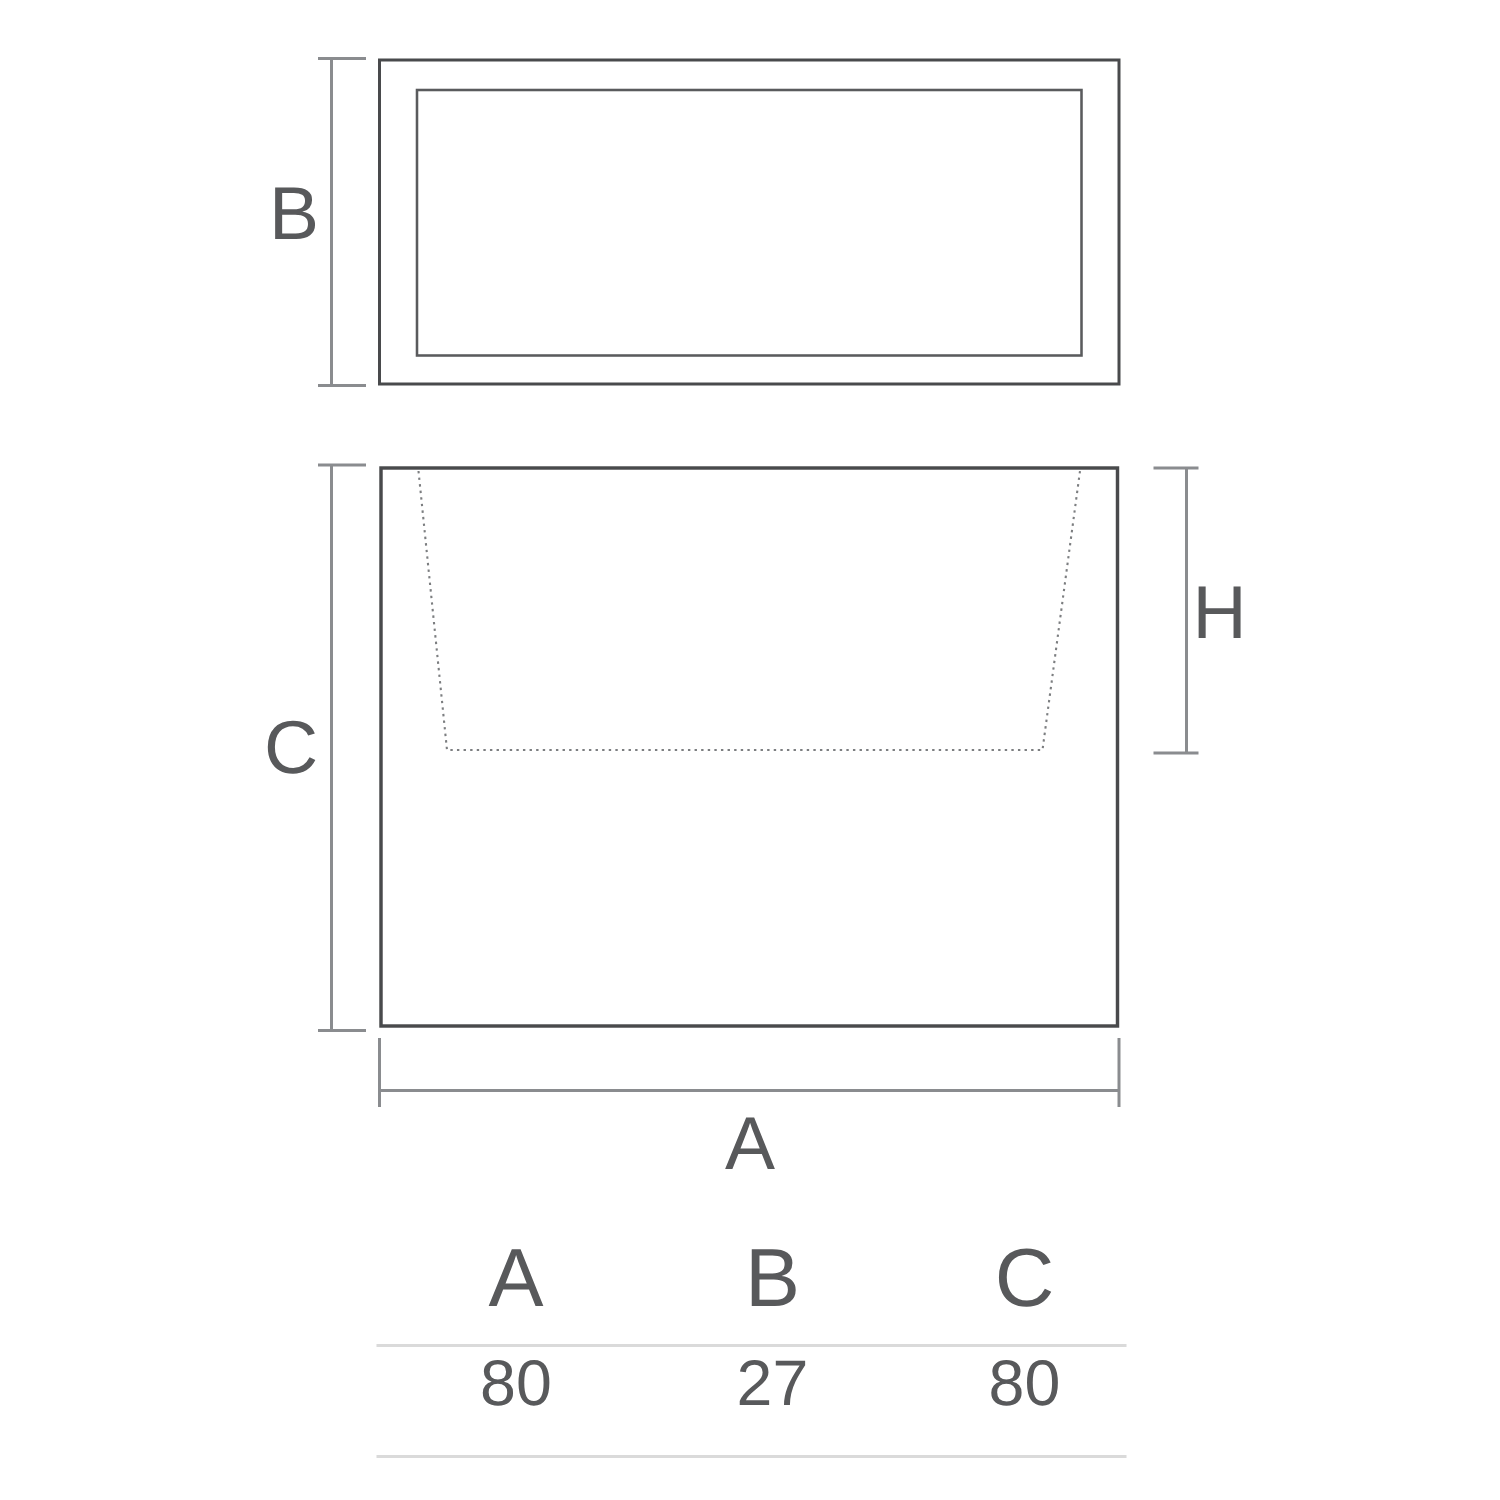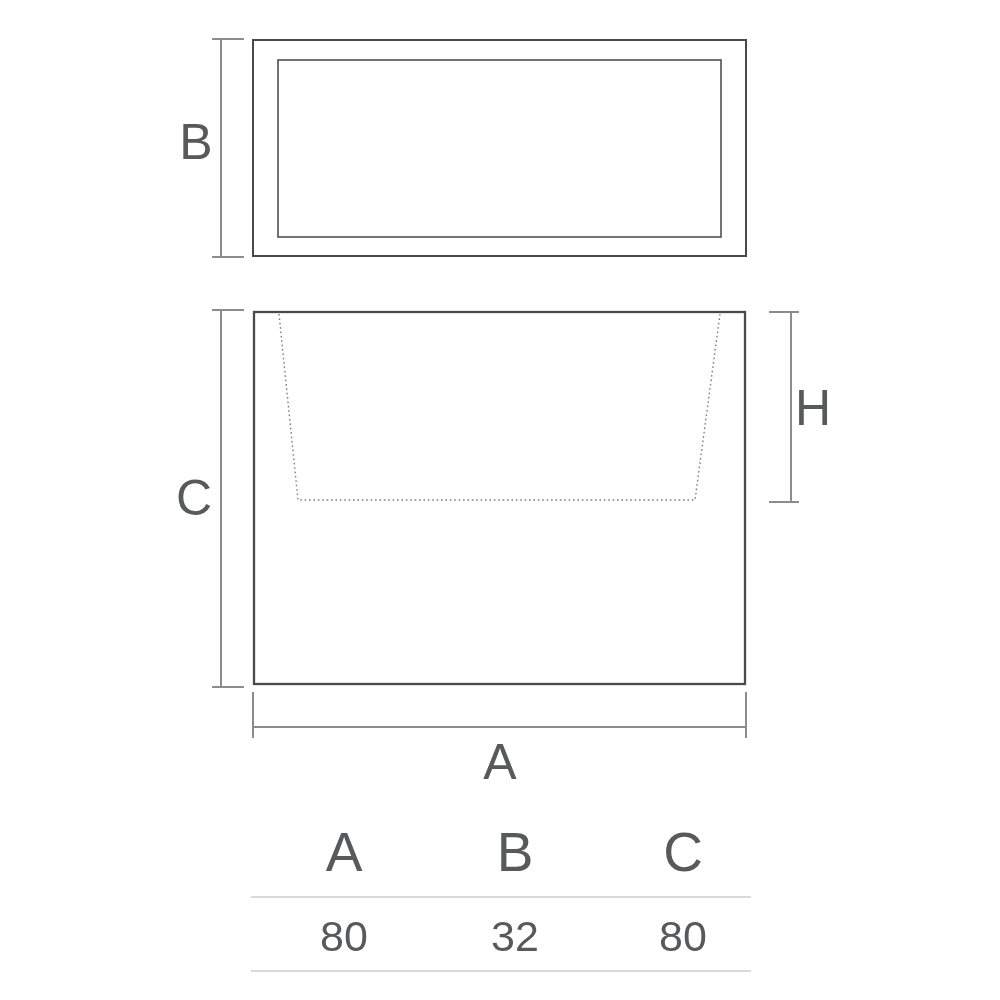--- a/index.html
+++ b/index.html
@@ -42,21 +42,21 @@
     width: 500px; height: 170px;
   }
   .spec-table .th, .spec-table .td {
     position: absolute;
     transform: translate(-50%, -50%);
     color: var(--color-text);
     line-height: 1;
     white-space: nowrap;
   }
   .spec-table .th { font-size: 55px; top: 34px; }
-  .spec-table .td { font-size: 43px; top: 118px; }
+  .spec-table .td { font-size: 43px; top: 105px; }
   .col-a { left: 93px; }
   .col-b { left: 264px; }
   .col-c { left: 432px; }
   .spec-table .rule {
     position: absolute; left: 0; width: 500px; height: 2px;
     background: var(--color-table_rule);
   }
   .rule-top    { top: 78px; }
   .rule-bottom { top: 152px; }
 </style>
@@ -108,19 +108,19 @@
   <div class="dim-label label-a">A</div>
 
   <div class="spec-table">
     <span class="th col-a">A</span>
     <span class="th col-b">B</span>
     <span class="th col-c">C</span>
 
     <div class="rule rule-top"></div>
 
     <span class="td col-a">80</span>
-    <span class="td col-b">32</span>
+    <span class="td col-b">27</span>
     <span class="td col-c">80</span>
 
     <div class="rule rule-bottom"></div>
   </div>
 
 </div>
 
 </body></html>

